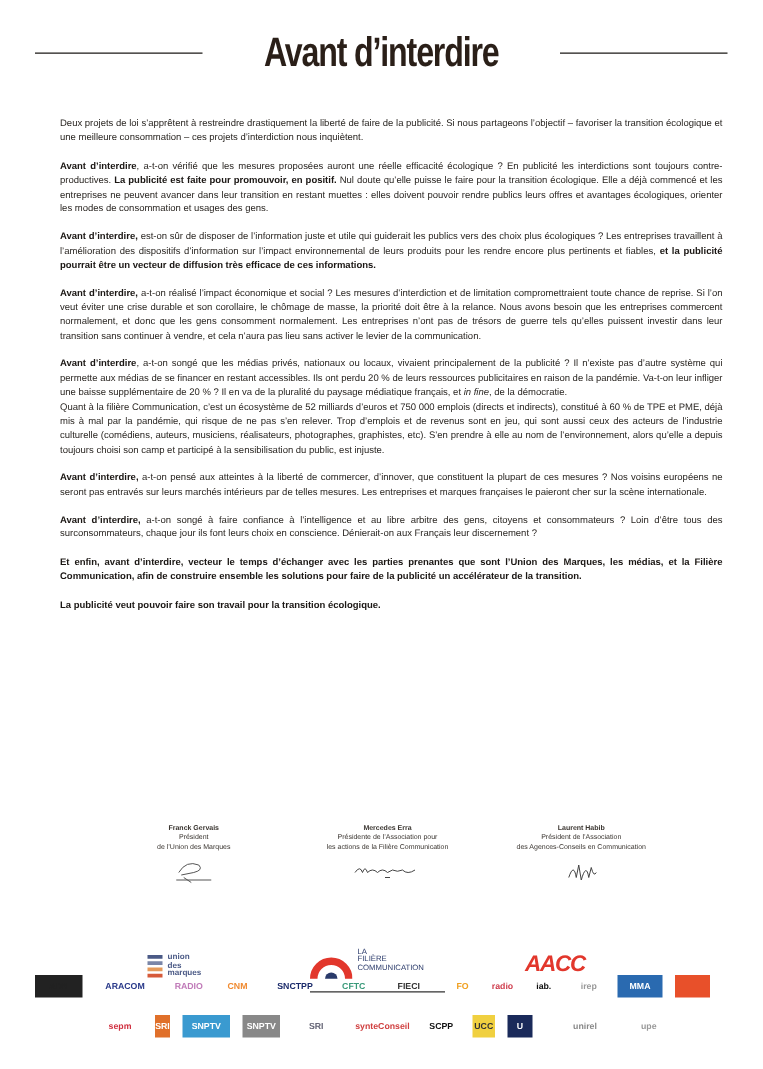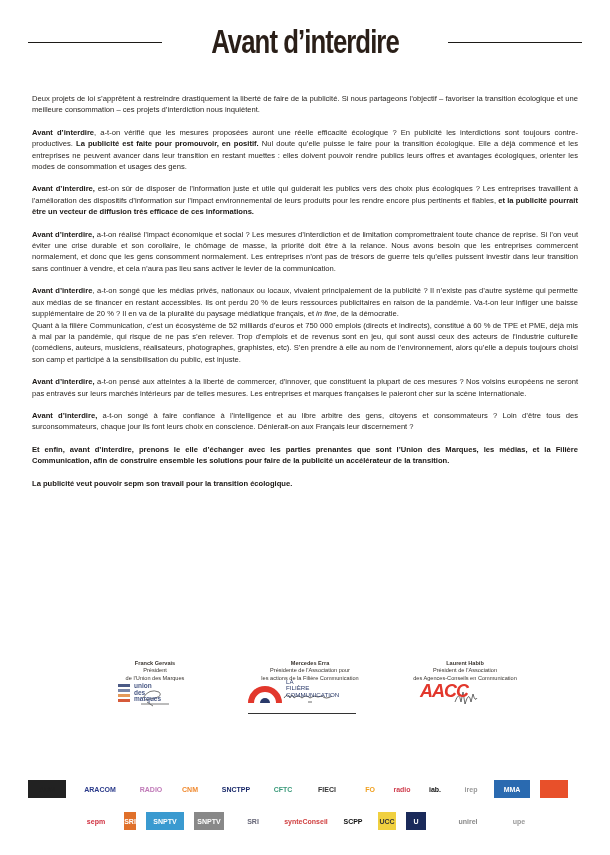--- a/index.html
+++ b/index.html
@@ -3,28 +3,28 @@
 <meta charset="utf-8">
 <style>
   html, body { margin: 0; padding: 0; background: #ffffff; }
   body { width: 610px; height: 855px; position: relative; overflow: hidden; font-family: "Liberation Sans", sans-serif; color: #1d1a17; }
   .header { position: absolute; top: 22px; left: 0; width: 610px; height: 40px; }
   .header .rule { position: absolute; top: 20px; height: 1px; background: #1d1a17; }
   .header .rule.left { left: 28px; width: 134px; }
   .header .rule.right { left: 448px; width: 134px; }
   .header .title { position: absolute; left: 0; width: 610px; top: 0; text-align: center; font-family: "Liberation Sans", sans-serif; font-weight: 700; font-size: 33px; letter-spacing: -1.2px; transform: scaleX(0.78); color: #2a1f18; line-height: 40px; }
   .body { position: absolute; left: 32px; top: 93px; width: 546px; font-size: 7.6px; line-height: 11.4px; text-align: justify; color: #2a2622; }
-  .body p { margin: 0 0 11px 0; }
+  .body p { margin: 0 0 11px 16px; }
   .body b { font-weight: 700; color: #1b1714; }
   .body i { }
   .signatures { position: absolute; top: 660px; left: 80px; width: 460px; display: flex; justify-content: space-between; font-size: 5.6px; line-height: 7.4px; text-align: center; color: #3a3530; }
   .sig { width: 150px; }
   .sig .name { font-weight: 700; }
   .sig .scribble { height: 22px; margin-top: 4px; }
-  .logos-main { position: absolute; top: 676px; left: 80px; width: 460px; height: 40px; text-decoration: underline; }
+  .logos-main { position: absolute; top: 756px; left: 80px; width: 460px; height: 40px; text-decoration: underline; }
   .um { position: absolute; left: 38px; top: 8px; }
   .um .bars { position: absolute; left: 0; top: 0; width: 12px; }
   .um .bars span { display: block; height: 3px; margin-bottom: 2px; }
   .um .txt { position: absolute; left: 16px; top: -1px; font-size: 6.5px; line-height: 6.5px; font-weight: 700; color: #4b5a86; }
   .lfc { position: absolute; left: 168px; top: 3px; }
   .lfc .txt { position: absolute; left: 38px; top: 0; font-size: 6.2px; line-height: 6.4px; color: #2a3a6a; white-space: nowrap; }
   .lfc .underline { position: absolute; left: 0; top: 34px; width: 108px; height: 1px; background: #333; }
   .aacc { position: absolute; left: 340px; top: 5px; font-size: 18px; font-weight: 700; font-style: italic; color: #e2372c; letter-spacing: -1px; }
   .logo-row { position: absolute; left: 28px; width: 560px; height: 24px; }
   .logo-row.r1 { top: 778px; }
@@ -41,22 +41,22 @@
 </div>
 
 <div class="body" id="body">
     <p><span>Deux projets de loi s’apprêtent à restreindre drastiquement la liberté de faire de la publicité. Si nous partageons l’objectif – favoriser la transition écologique et une meilleure consommation – ces projets d’interdiction nous inquiètent.</span></p>
     <p><b>Avant d’interdire</b><span>, a-t-on vérifié que les mesures proposées auront une réelle efficacité écologique&nbsp;? En publicité les interdictions sont toujours contre-productives. </span><b>La publicité est faite pour promouvoir, en positif.</b><span> Nul doute qu’elle puisse le faire pour la transition écologique. Elle a déjà commencé et les entreprises ne peuvent avancer dans leur transition en restant muettes&nbsp;: elles doivent pouvoir rendre publics leurs offres et avantages écologiques, orienter les modes de consommation et usages des gens.</span></p>
     <p><b>Avant d’interdire,</b><span> est-on sûr de disposer de l’information juste et utile qui guiderait les publics vers des choix plus écologiques&nbsp;? Les entreprises travaillent à l’amélioration des dispositifs d’information sur l’impact environnemental de leurs produits pour les rendre encore plus pertinents et fiables, </span><b>et la publicité pourrait être un vecteur de diffusion très efficace de ces informations.</b></p>
     <p><b>Avant d’interdire,</b><span> a-t-on réalisé l’impact économique et social&nbsp;? Les mesures d’interdiction et de limitation compromettraient toute chance de reprise. Si l’on veut éviter une crise durable et son corollaire, le chômage de masse, la priorité doit être à la relance. Nous avons besoin que les entreprises commercent normalement, et donc que les gens consomment normalement. Les entreprises n’ont pas de trésors de guerre tels qu’elles puissent investir dans leur transition sans continuer à vendre, et cela n’aura pas lieu sans activer le levier de la communication.</span></p>
     <p><b>Avant d’interdire</b><span>, a-t-on songé que les médias privés, nationaux ou locaux, vivaient principalement de la publicité&nbsp;? Il n’existe pas d’autre système qui permette aux médias de se financer en restant accessibles. Ils ont perdu 20&nbsp;% de leurs ressources publicitaires en raison de la pandémie. Va-t-on leur infliger une baisse supplémentaire de 20&nbsp;%&nbsp;? Il en va de la pluralité du paysage médiatique français, et </span><i>in fine</i><span>, de la démocratie.</span><br><span>Quant à la filière Communication, c’est un écosystème de 52 milliards d’euros et 750&nbsp;000 emplois (directs et indirects), constitué à 60&nbsp;% de TPE et PME, déjà mis à mal par la pandémie, qui risque de ne pas s’en relever. Trop d’emplois et de revenus sont en jeu, qui sont aussi ceux des acteurs de l’industrie culturelle (comédiens, auteurs, musiciens, réalisateurs, photographes, graphistes, etc). S’en prendre à elle au nom de l’environnement, alors qu’elle a depuis toujours choisi son camp et participé à la sensibilisation du public, est injuste.</span></p>
     <p><b>Avant d’interdire,</b><span> a-t-on pensé aux atteintes à la liberté de commercer, d’innover, que constituent la plupart de ces mesures&nbsp;? Nos voisins européens ne seront pas entravés sur leurs marchés intérieurs par de telles mesures. Les entreprises et marques françaises le paieront cher sur la scène internationale.</span></p>
     <p><b>Avant d’interdire,</b><span> a-t-on songé à faire confiance à l’intelligence et au libre arbitre des gens, citoyens et consommateurs&nbsp;? Loin d’être tous des surconsommateurs, chaque jour ils font leurs choix en conscience. Dénierait-on aux Français leur discernement&nbsp;?</span></p>
-    <p><b>Et enfin, avant d’interdire, prenons le elle d’échanger avec les parties prenantes que sont l’Union des Marques, les médias, et la Filière Communication, afin de construire ensemble les solutions pour faire de la publicité un accélérateur de la transition.</b></p>
-    <p><b>La publicité veut pouvoir sepm son travail pour la transition écologique.</b></p>
+    <p><b>Et enfin, avant d’interdire, vecteur le temps d’échanger avec les parties prenantes que sont l’Union des Marques, les médias, et la Filière Communication, afin de construire ensemble les solutions pour faire de la publicité un accélérateur de la transition.</b></p>
+    <p><b>La publicité veut pouvoir faire son travail pour la transition écologique.</b></p>
   </div>
 
 <div class="signatures">
   <div class="sig">
     <div class="name">Franck Gervais</div>
     <div>Président</div>
     <div>de l’Union des Marques</div>
     <svg class="scribble" width="40" height="22">
         <path d="M8 12 Q14 2 24 6 Q28 10 20 12 L10 14 M6 18 L34 18 M12 16 L18 20" stroke="#555" stroke-width="0.8" fill="none"></path>
       </svg>

